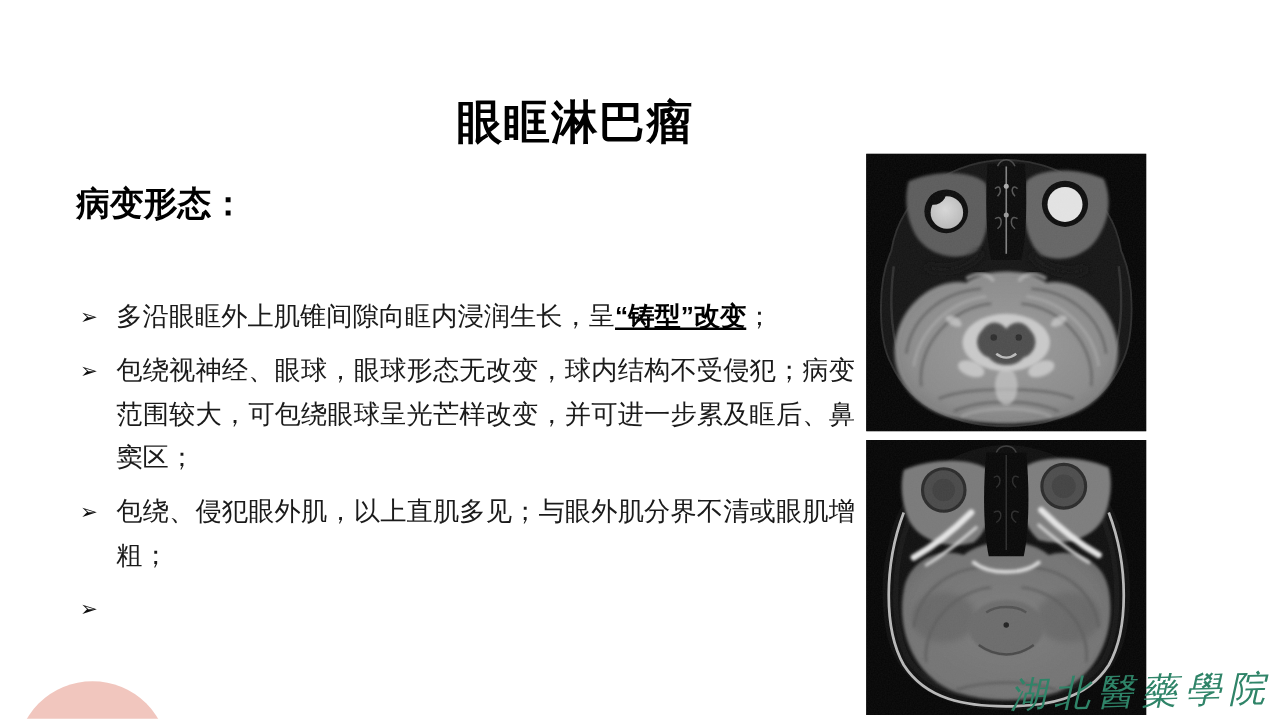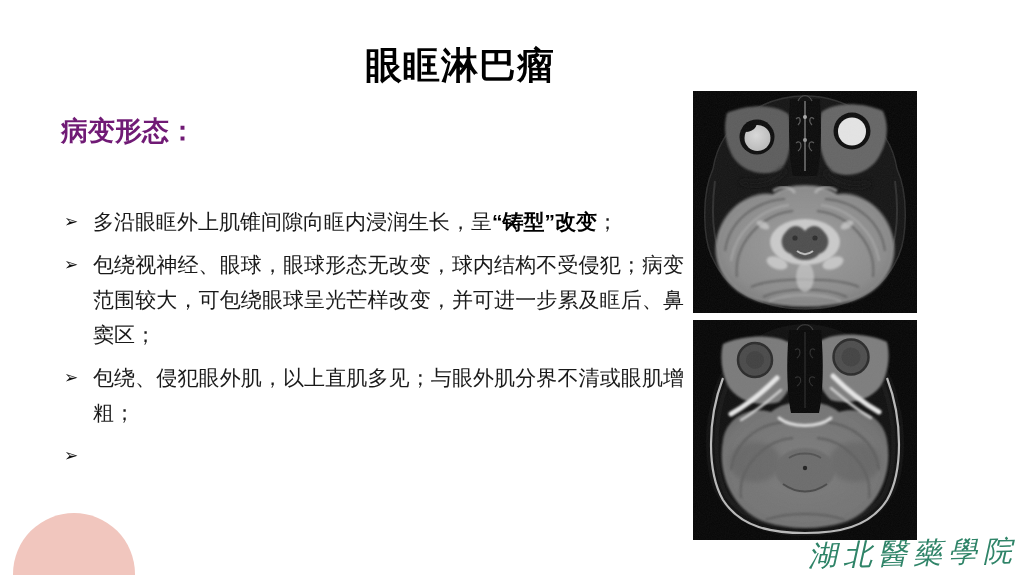--- a/index.html
+++ b/index.html
@@ -1,40 +1,40 @@
 <!DOCTYPE html>
 <html style="--accent-circle: #f1c6be; --watermark-green: #2f8468; --text-color: #1a1a1a;"><head>
 <meta charset="utf-8">
 <style>
   html,body{margin:0;padding:0;}
   body{
     width:1024px;height:575px;position:relative;overflow:hidden;background:#ffffff;
     font-family:"Liberation Sans","DejaVu Sans",sans-serif;color:var(--text-color,#1a1a1a);
   }
-  .slide{position:absolute;inset:0;}
+  .slide{position:absolute;inset:0;margin-top:32px;}
   .title{
     position:absolute;top:41px;left:0;width:920px;margin:0;
     text-align:center;font-size:37px;font-weight:bold;letter-spacing:1px;color:#000;
   }
   .section{
     position:absolute;top:113px;left:61px;margin:0;
-    font-size:27px;font-weight:bold;color:#701a75;
+    font-size:27px;font-weight:bold;color:#000000;
   }
   .bullets{
     position:absolute;left:64px;top:204px;width:620px;
     margin:0;padding:0;list-style:none;
   }
   .bullets li{
     position:relative;padding-left:29px;margin:0 0 8px 0;
     font-size:21px;line-height:35px;color:#1a1a1a;text-align:justify;
   }
   .bullets .marker{
     position:absolute;left:0;top:0;font-size:17px;line-height:35px;color:#0d0d0d;
   }
-  .bullets b{font-weight:bold;color:#000;}
+  .bullets b{font-weight:bold;color:#000;text-decoration:underline;}
   figure.mri{margin:0;padding:0;position:absolute;background:#000;}
   .mri-top{left:693px;top:91px;width:224px;height:222px;}
   .mri-bottom{left:693px;top:320px;width:224px;height:220px;}
   figure.mri svg{display:block;width:100%;height:100%;}
   .pink-circle{
     position:absolute;left:13px;top:513px;width:122px;height:122px;border-radius:50%;
     background:var(--accent-circle,#f1c6be);
   }
   .watermark{
     position:absolute;right:6px;bottom:1px;

